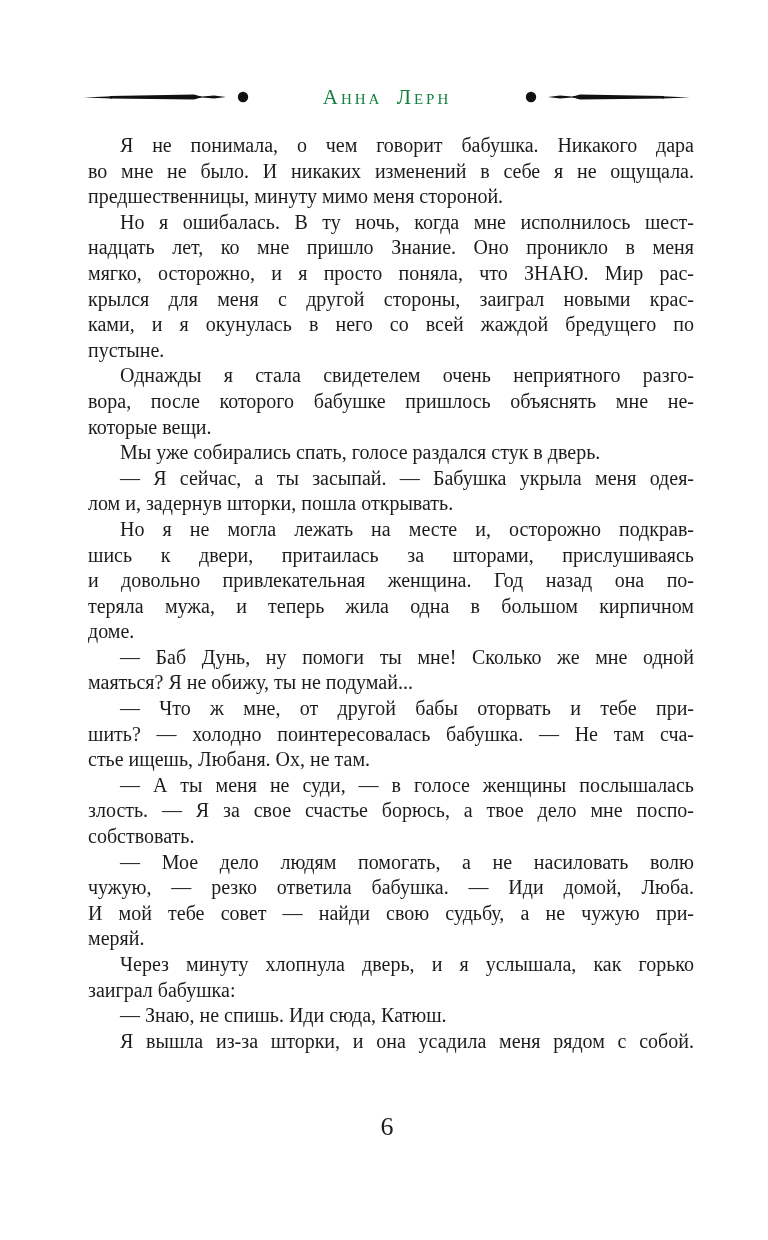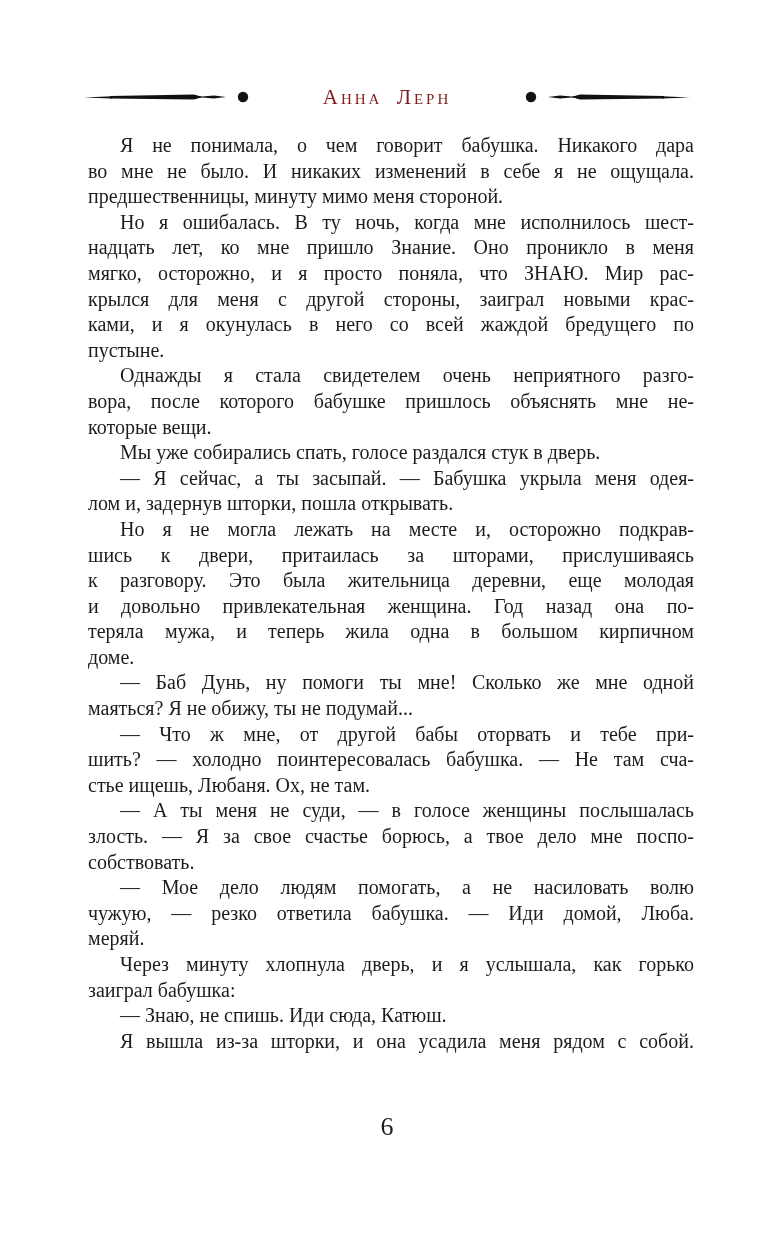--- a/index.html
+++ b/index.html
@@ -30,21 +30,21 @@
   .ornament {
     flex: 0 0 auto;
     display: block;
   }
   .author {
     flex: 0 0 auto;
     font-variant: small-caps;
     font-size: 21px;
     letter-spacing: 3px;
     word-spacing: 6px;
-    color: #7f1d1d;
+    color: #15803d;
     white-space: nowrap;
     line-height: 22px;
   }
   
   .text-block {
     position: absolute;
     top: 133px;
     left: 88px;
     width: 606px;
     font-size: 20px;
@@ -116,21 +116,20 @@
       <div class="paragraph">
         <div class="line first">Мы уже собирались спать, голосе раздался стук в дверь.</div>
       </div>
       <div class="paragraph">
         <div class="line first just">— Я сейчас, а ты засыпай. — Бабушка укрыла меня одея-</div>
         <div class="line">лом и, задернув шторки, пошла открывать.</div>
       </div>
       <div class="paragraph">
         <div class="line first just">Но я не могла лежать на месте и, осторожно подкрав-</div>
         <div class="line just">шись к двери, притаилась за шторами, прислушиваясь</div>
-        <div class="line just">к разговору. Это была жительница деревни, еще молодая</div>
         <div class="line just">и довольно привлекательная женщина. Год назад она по-</div>
         <div class="line just">теряла мужа, и теперь жила одна в большом кирпичном</div>
         <div class="line">доме.</div>
       </div>
       <div class="paragraph">
         <div class="line first just">— Баб Дунь, ну помоги ты мне! Сколько же мне одной</div>
         <div class="line">маяться? Я не обижу, ты не подумай...</div>
       </div>
       <div class="paragraph">
         <div class="line first just">— Что ж мне, от другой бабы оторвать и тебе при-</div>
@@ -138,20 +137,21 @@
         <div class="line">стье ищешь, Любаня. Ох, не там.</div>
       </div>
       <div class="paragraph">
         <div class="line first just">— А ты меня не суди, — в голосе женщины послышалась</div>
         <div class="line just">злость. — Я за свое счастье борюсь, а твое дело мне поспо-</div>
         <div class="line">собствовать.</div>
       </div>
       <div class="paragraph">
         <div class="line first just">— Мое дело людям помогать, а не насиловать волю</div>
         <div class="line just">чужую, — резко ответила бабушка. — Иди домой, Люба.</div>
+        <div class="line just">И мой тебе совет — найди свою судьбу, а не чужую при-</div>
         <div class="line">меряй.</div>
       </div>
       <div class="paragraph">
         <div class="line first just">Через минуту хлопнула дверь, и я услышала, как горько</div>
         <div class="line">заиграл бабушка:</div>
       </div>
       <div class="paragraph">
         <div class="line first">— Знаю, не спишь. Иди сюда, Катюш.</div>
       </div>
       <div class="paragraph">

